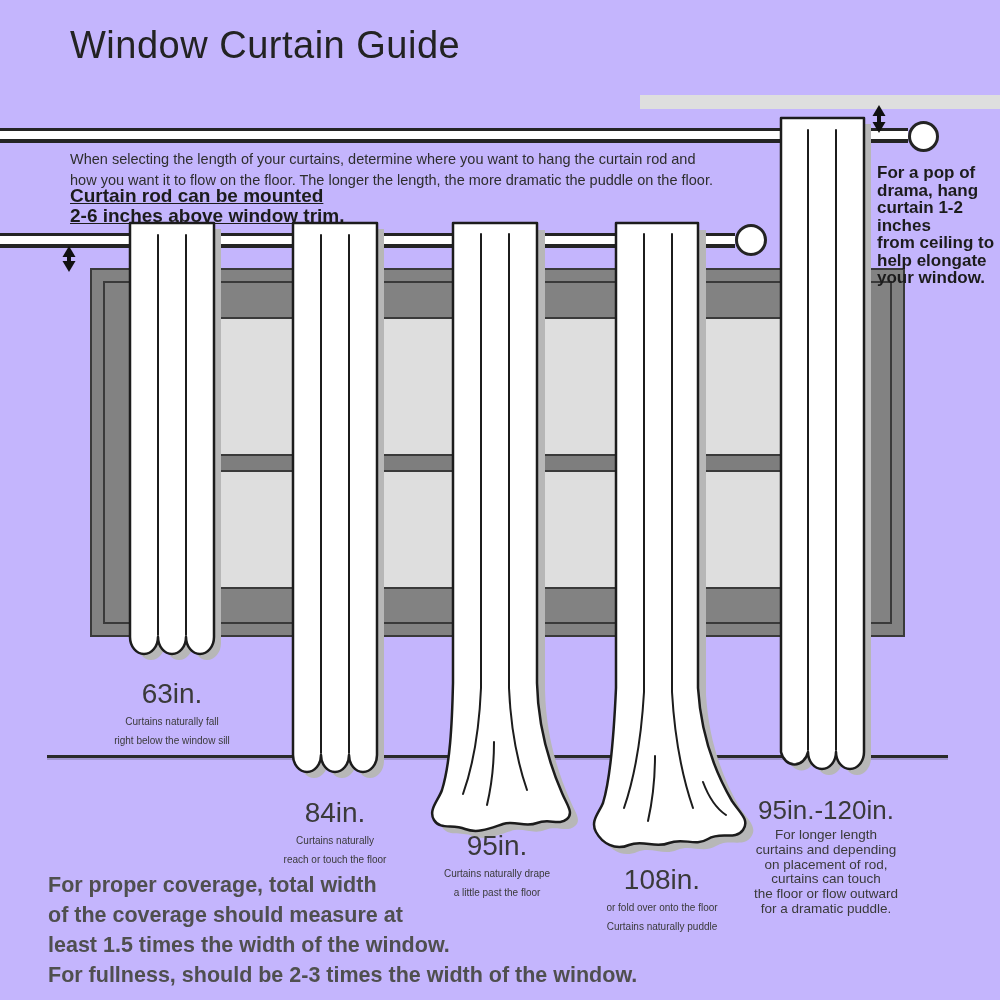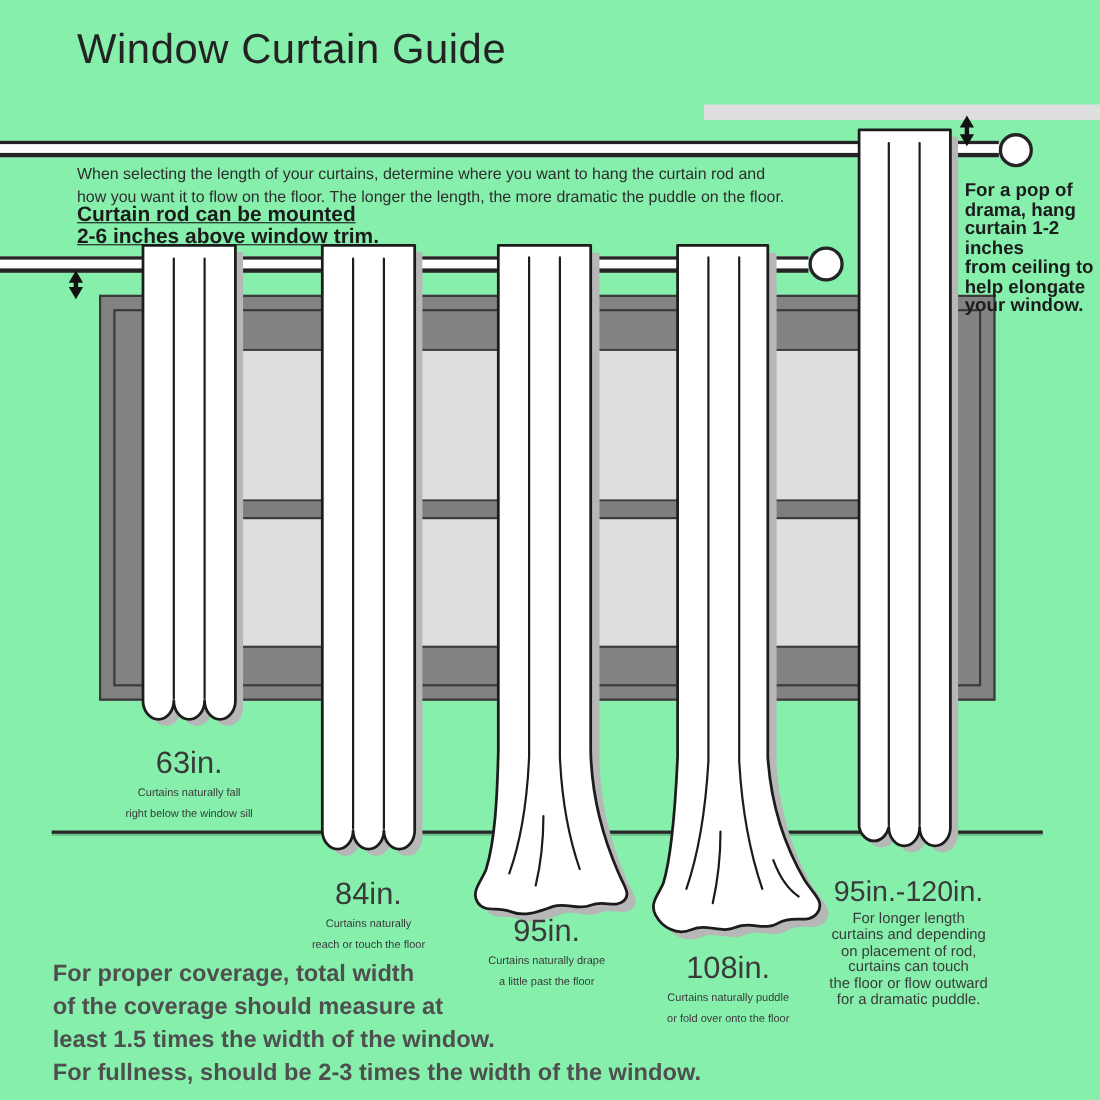--- a/index.html
+++ b/index.html
@@ -1,17 +1,17 @@
 <!DOCTYPE html>
 <html><head>
 <meta charset="utf-8">
 <style>
   html,body{margin:0;padding:0;background:#fff;}
   #stage{
-    position:relative;width:1000px;height:1000px;overflow:hidden;background:#86efac;
+    position:relative;width:1000px;height:1000px;overflow:hidden;background:#c4b5fd;
     font-family:"Liberation Sans", sans-serif;color:#1f1f1f;
   }
   .abs{position:absolute;}
   
   .title{left:70px;top:20px;font-size:38px;line-height:50px;font-weight:400;color:#232323;letter-spacing:.5px;}
   .intro{left:70px;top:149px;font-size:14.5px;line-height:21px;color:#2e2e2e;}
   .rod-note{left:70px;top:186px;font-size:19px;line-height:20px;font-weight:700;color:#1c1c1c;text-decoration:underline;}
   .drama-note{left:877px;top:164px;font-size:17px;line-height:17.5px;font-weight:700;color:#1c1c1c;}
   .footer-note{left:48px;top:870px;font-size:21.5px;line-height:30px;font-weight:700;color:#4f4f4f;}
   .curtain-label{text-align:center;color:#3a3a3a;}
@@ -152,22 +152,22 @@
     <div class="len">95in.</div>
     <div class="cap">
       <div>Curtains naturally drape</div>
       <div>a little past the floor</div>
     </div>
   </div>
 
   <div class="abs curtain-label lbl-108">
     <div class="len">108in.</div>
     <div class="cap">
+      <div>or fold over onto the floor</div>
       <div>Curtains naturally puddle</div>
-      <div>or fold over onto the floor</div>
     </div>
   </div>
 
   <div class="abs curtain-label small lbl-120">
     <div class="len">95in.-120in.</div>
     <div class="cap">
       <div>For longer length</div>
       <div>curtains and depending</div>
       <div>on placement of rod,</div>
       <div>curtains can touch</div>

